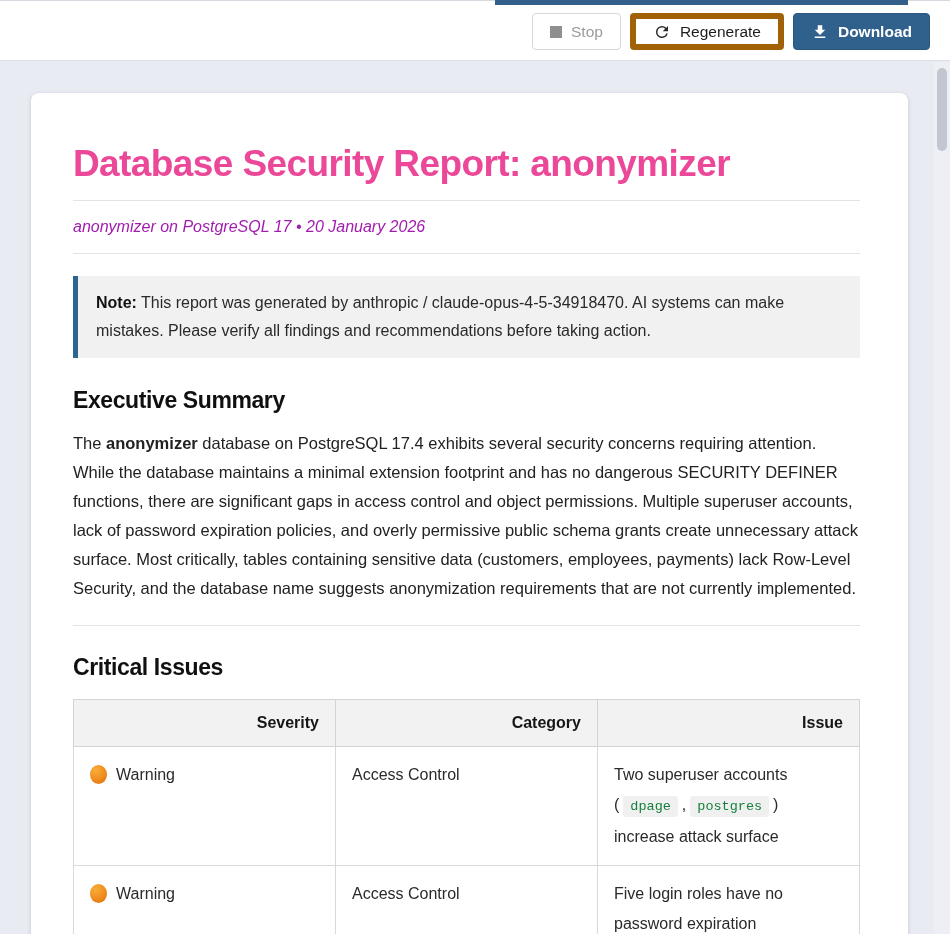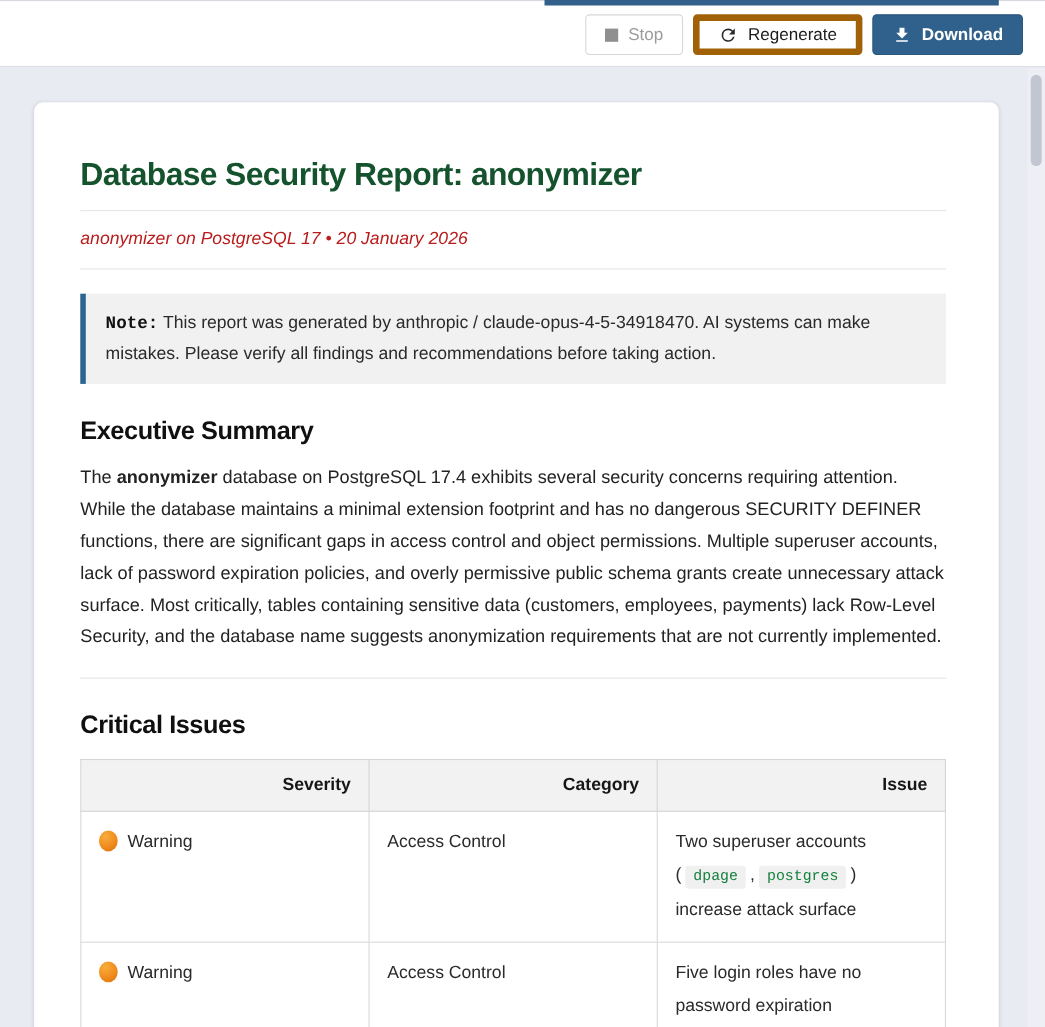--- a/index.html
+++ b/index.html
@@ -68,42 +68,42 @@
     position: absolute; top: 93px; left: 31px;
     width: 877px; height: 880px;
     background: #ffffff;
     border-radius: 8px 8px 0 0;
     box-shadow: 0 1px 4px rgba(40,50,70,0.18);
     padding: 50px 48px 0 42px;
     z-index: 3;
   }
 
   h1 {
-    font-size: 29px; font-weight: bold;
-    letter-spacing: -0.6px; color: #14532d;
+    font-size: 37px; font-weight: bold;
+    letter-spacing: -0.6px; color: #ec4899;
   }
   .divider {
     border: none; border-top: 1px solid #e4e4e4;
     margin: 0;
   }
   .hr-title { margin-top: 15px; }
   .subtitle {
     margin-top: 17px;
-    font-style: italic; font-size: 16px; color: #b91c1c;
+    font-style: italic; font-size: 16px; color: #a21caf;
   }
   .hr-subtitle { margin-top: 17px; }
 
   .note-box {
     margin-top: 22px;
     background: #f1f1f1;
     border-left: 5px solid #2c6690;
     padding: 13px 18px;
     font-size: 16px; line-height: 28px; color: #2a2a2a;
   }
-  .note-box b { color: #111; font-family: Liberation Mono, monospace; }
+  .note-box b { color: #111; }
 
   h2 {
     font-size: 23px; font-weight: bold;
     letter-spacing: -0.4px; color: #101010;
   }
   .h2-exec { margin-top: 29px; }
   .para {
     margin-top: 15px;
     font-size: 16.5px; line-height: 29px; color: #222;
   }

